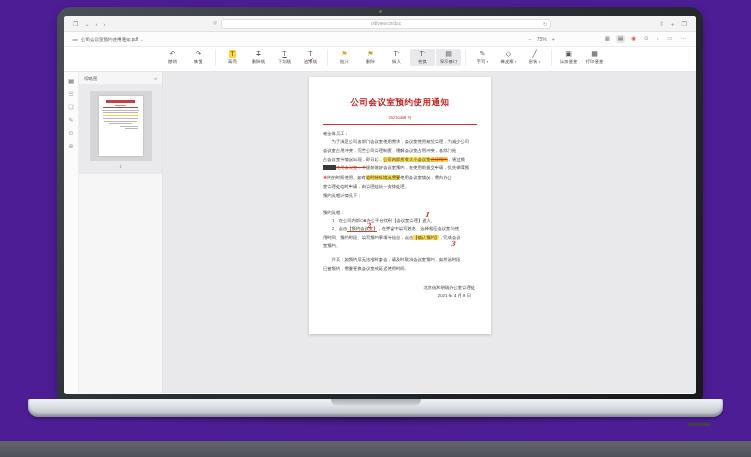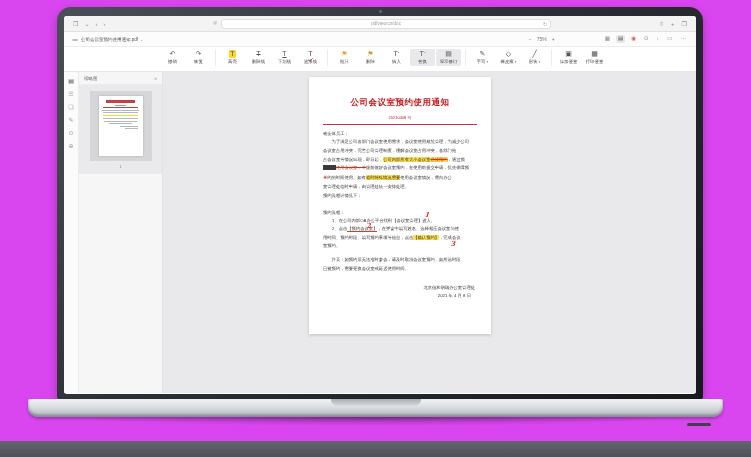--- a/index.html
+++ b/index.html
@@ -1,17 +1,17 @@
 <!DOCTYPE html>
 <html><head>
 <meta charset="utf-8">
 <style>
   html,body{margin:0;padding:0;background:#fff;}
   *{box-sizing:border-box;font-family:"Liberation Sans","DejaVu Sans",sans-serif;}
-  .scene{position:relative;width:751px;height:457px;background:#d946ef;overflow:hidden;}
+  .scene{position:relative;width:751px;height:457px;background:#4c1d95;overflow:hidden;}
   .floor{position:absolute;left:0;right:0;top:441px;bottom:0;background:linear-gradient(180deg,#63666c,#4e5157);}
   .laptop-shadow{position:absolute;left:70px;top:410px;width:610px;height:16px;background:radial-gradient(ellipse at center,rgba(0,0,0,.28),transparent 70%);}
   .decor-dash{position:absolute;left:687px;top:423px;width:24px;height:3px;border-radius:2px;background:#3f4247;}
 
   
   .bezel{position:absolute;left:57px;top:7px;width:646px;height:393px;border-radius:14px 14px 4px 4px;
          background:linear-gradient(135deg,#4b4f57 0%,#2c2f35 45%,#17191d 100%);padding:9px 7px 6px;box-shadow:0 4px 10px rgba(0,0,0,.25);}
   .camera{position:absolute;left:50%;top:3px;width:3px;height:3px;margin-left:-1px;border-radius:50%;background:#5c6f66;}
   .screen{position:relative;width:100%;height:100%;background:#fff;border-radius:3px;overflow:hidden;}
   .base{position:absolute;left:28px;top:399px;width:695px;height:18px;border-radius:2px 2px 10px 10px;

